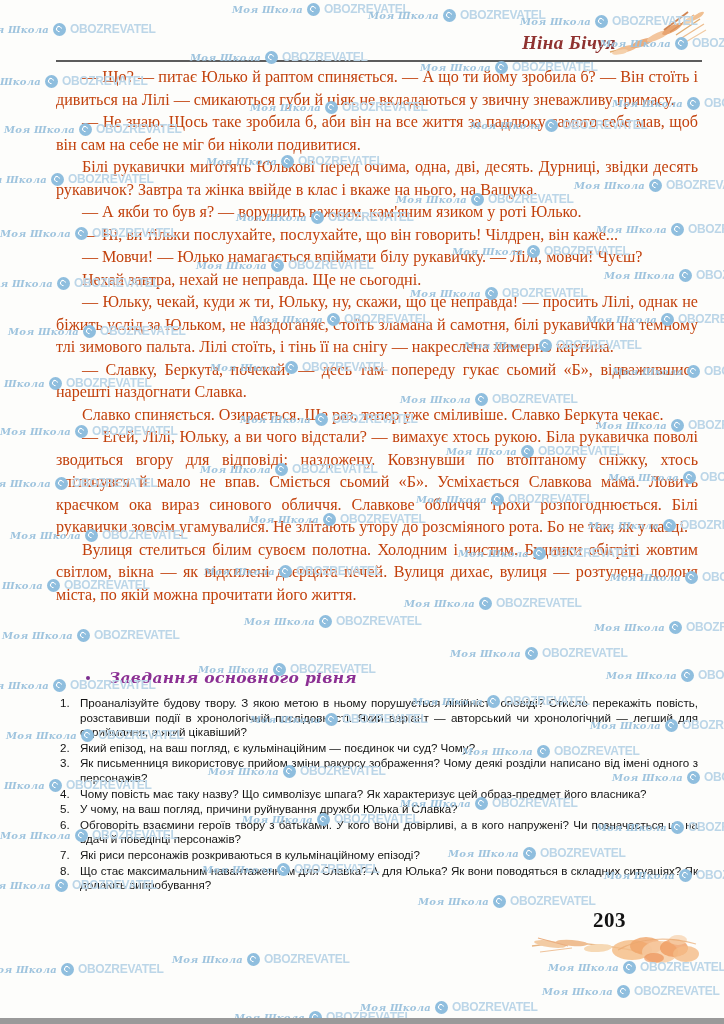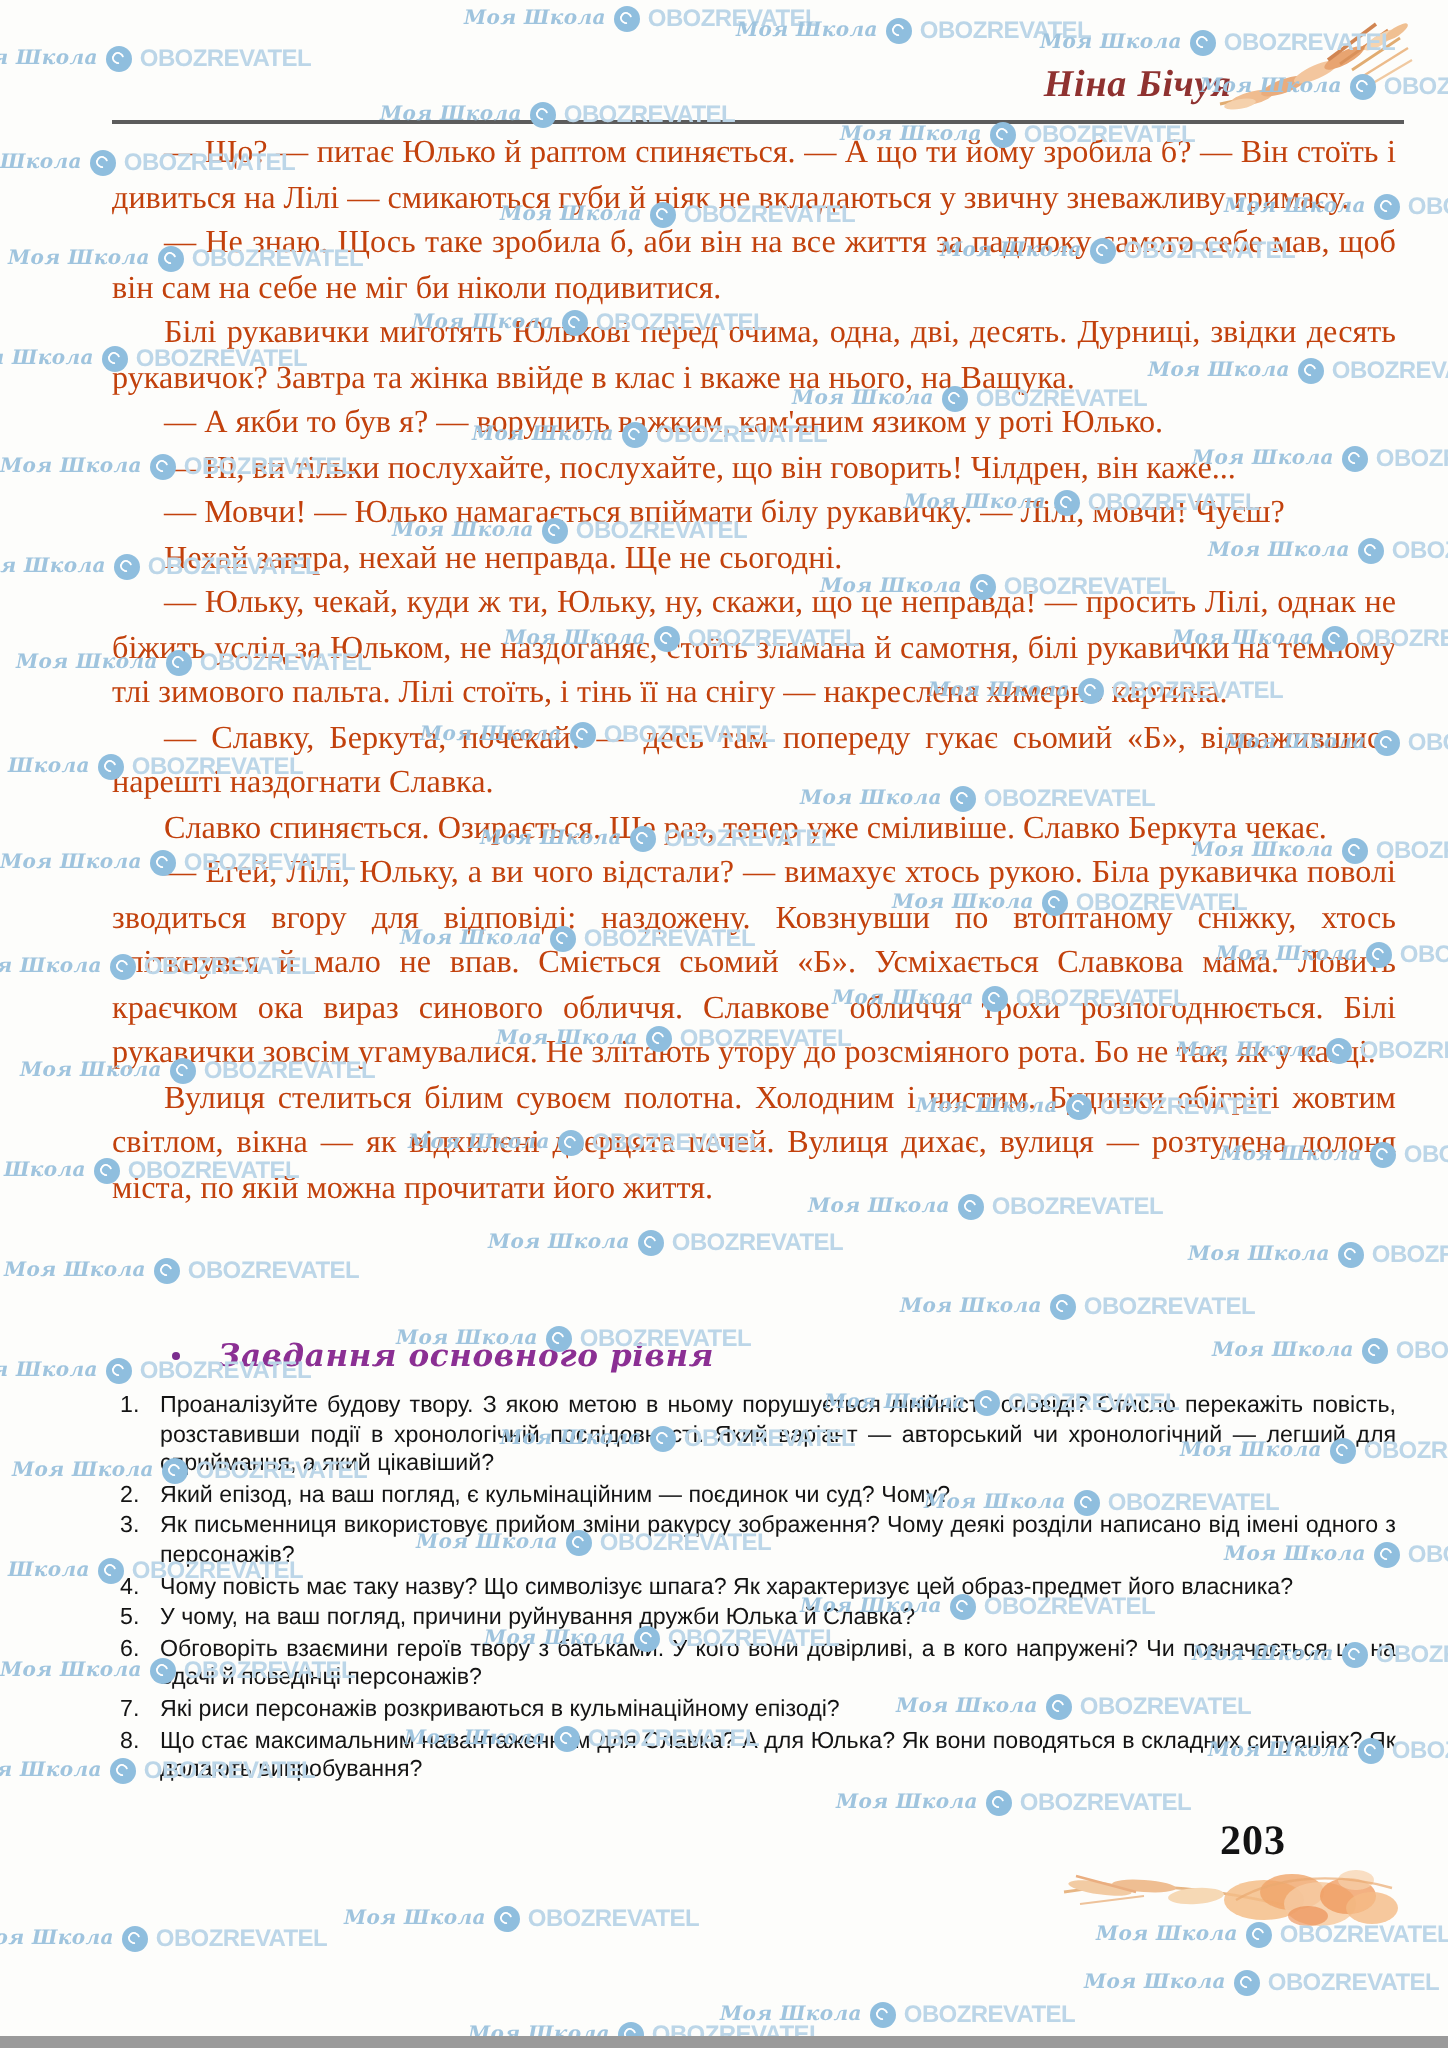--- a/index.html
+++ b/index.html
@@ -188,21 +188,21 @@
   #footer {
     position: absolute;
     right: 20px;
     bottom: 38px;
     width: 180px;
     height: 72px;
     z-index: 2;
   }
   #page-number {
     position: absolute;
-    right: 61px;
+    right: 78px;
     top: 0;
     font-family: "Liberation Serif", serif;
     font-weight: bold;
     font-size: 21px;
     color: #131313;
     letter-spacing: 0.5px;
   }
   #footer-ornament {
     position: absolute;
     right: 0;

